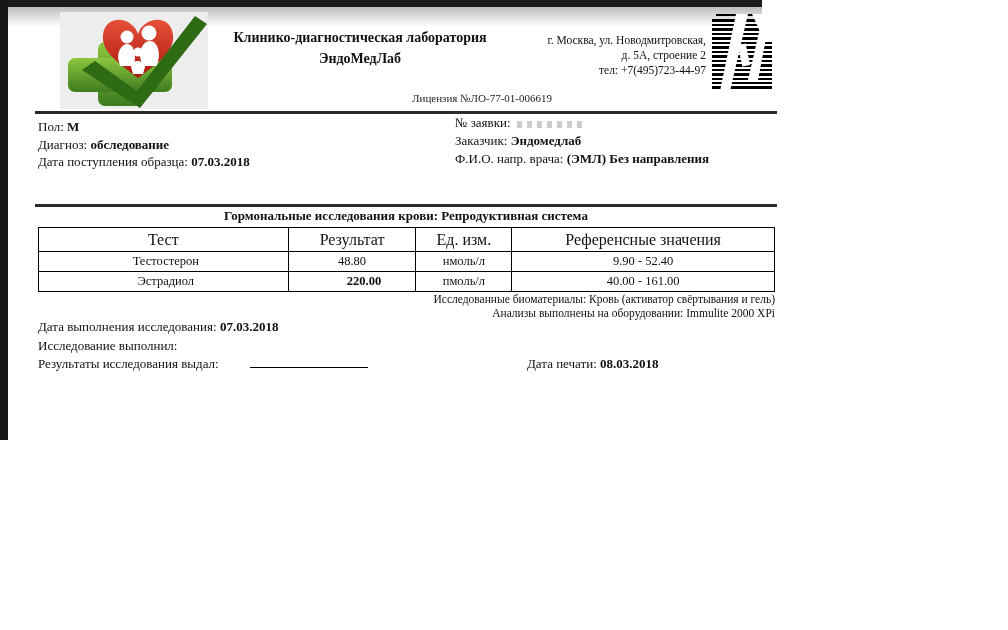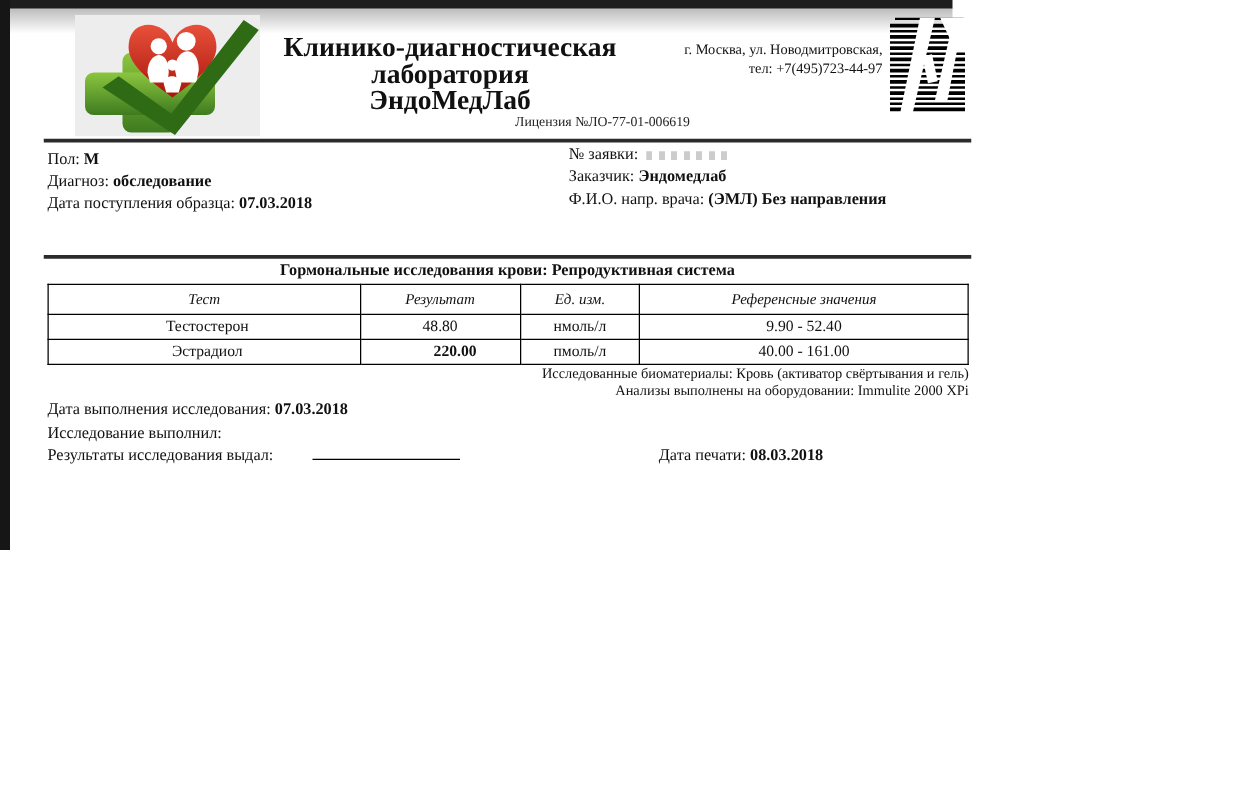--- a/index.html
+++ b/index.html
@@ -7,21 +7,21 @@
   body { font-family:"Liberation Serif","DejaVu Serif",serif; color:#111; position:relative; overflow:hidden; }
   .abs { position:absolute; }
 
   
   .top-bar { left:0; top:0; width:762px; height:7px; background:#1d1d1d; }
   .top-fade { left:0; top:7px; width:762px; height:20px; background:linear-gradient(#bdbdbd,#ffffff); }
   .left-strip { left:0; top:0; width:8px; height:440px; background:#161616; }
 
   
   .logo-box { left:60px; top:12px; width:148px; height:97px; background:#ededed; }
-  .lab-title { left:168px; top:27px; width:384px; text-align:center; font-weight:bold; font-size:22px; line-height:21px; }
+  .lab-title { left:168px; top:27px; width:384px; text-align:center; font-weight:bold; font-size:14px; line-height:21px; }
   .license { left:168px; top:92px; width:384px; text-align:right; font-size:11px; color:#222; }
   .address { left:500px; top:33px; width:206px; text-align:right; font-size:11.5px; line-height:15px; }
   .barcode-wrap { left:712px; top:14px; width:63px; height:77px; }
 
   .sep { left:35px; width:742px; height:3px; background:#2b2b2b; }
   .sep1 { top:111px; }
   .sep2 { top:204px; }
 
   
   .patient-block { left:38px; top:118px; font-size:13px; }
@@ -31,21 +31,21 @@
   b { font-weight:bold; }
 
   .redact { display:inline-block; height:7px; margin:0 3px; vertical-align:middle;
             background:repeating-linear-gradient(90deg,#c4c4c4 0 5px, transparent 5px 10px);
             filter:blur(0.6px); opacity:.85; }
 
   
   .section-title { left:35px; top:208px; width:742px; text-align:center; font-weight:bold; font-size:13px; }
   table.results { position:absolute; left:38px; top:227px; width:737px; border-collapse:collapse; }
   table.results th, table.results td { border:1.5px solid #000; text-align:center; }
-  table.results th { font-style:italic; font-weight:normal; font-size:12px; height:24px; }
+  table.results th { font-weight:normal; font-size:16px; height:24px; }
   table.results td { height:20px; font-size:12.5px; }
   td.test-name { text-align:left; padding-left:5px; font-size:13px; }
   td.result-val { font-size:14px; }
   td.result-val.hot { font-weight:bold;padding-left:24px; }
   td.unit { font-size:12px; }
   .col-test { width:250px; } .col-res { width:128px; } .col-unit { width:96px; } .col-ref { width:263px; }
 
   .biomaterials { left:335px; top:292px; width:440px; text-align:right; font-size:11.5px; line-height:14px; }
 
   
@@ -88,20 +88,21 @@
 
 <div class="abs lab-title">
   <div>Клинико-диагностическая лаборатория</div>
   <div>ЭндоМедЛаб</div>
 </div>
 
 <div class="abs license">Лицензия №ЛО-77-01-006619</div>
 
 <div class="abs address">
   <div>г. Москва, ул. Новодмитровская,</div>
+  <div>д. 5А, строение 2</div>
   <div>тел: +7(495)723-44-97</div>
 </div>
 
 <div class="abs barcode-wrap">
   <svg width="63" height="77" viewBox="0 0 63 77">
     <g fill="#000">
       <rect x="4" y="0" width="55" height="2"></rect>
         <rect x="0" y="5" width="60" height="3"></rect>
       <rect x="0" y="10" width="60" height="2"></rect>
         <rect x="0" y="14" width="60" height="3"></rect>

